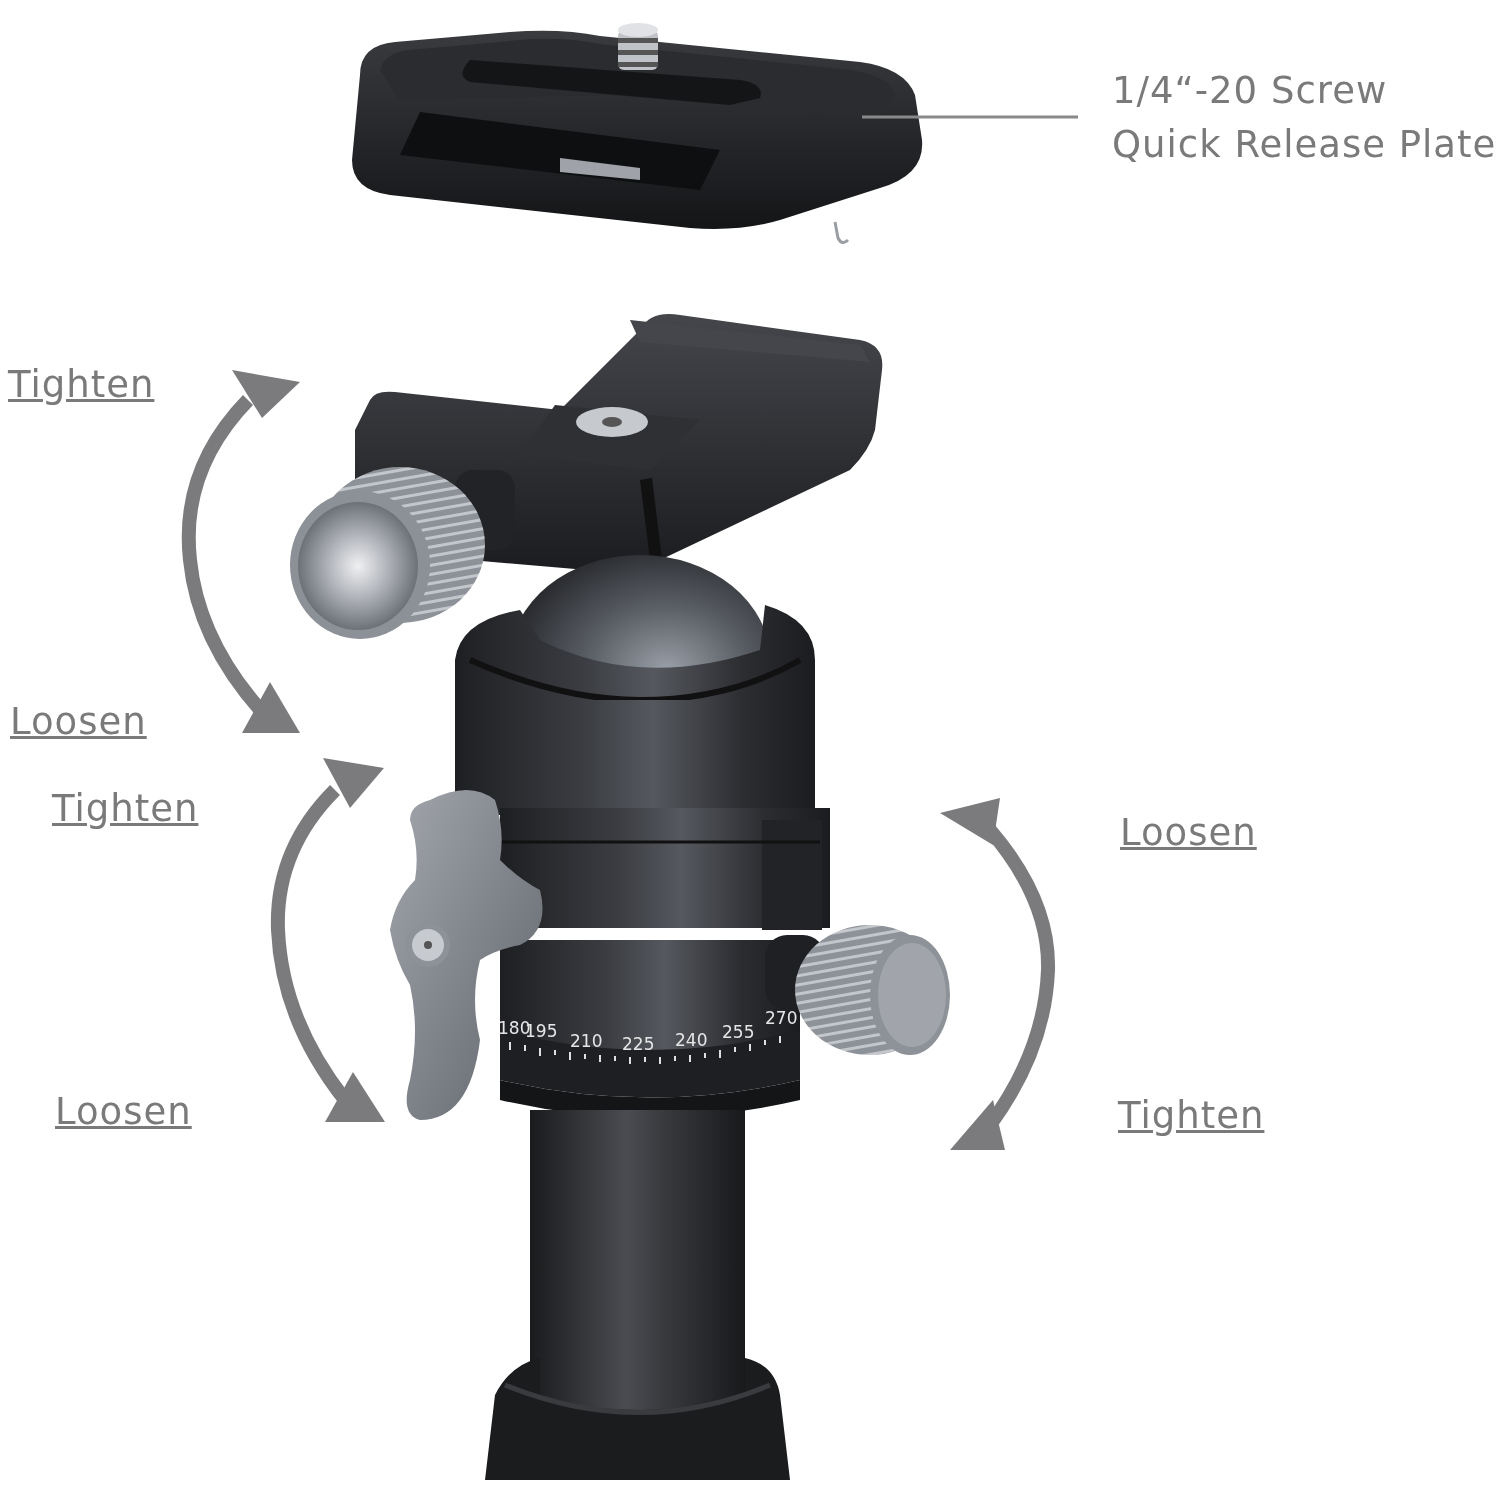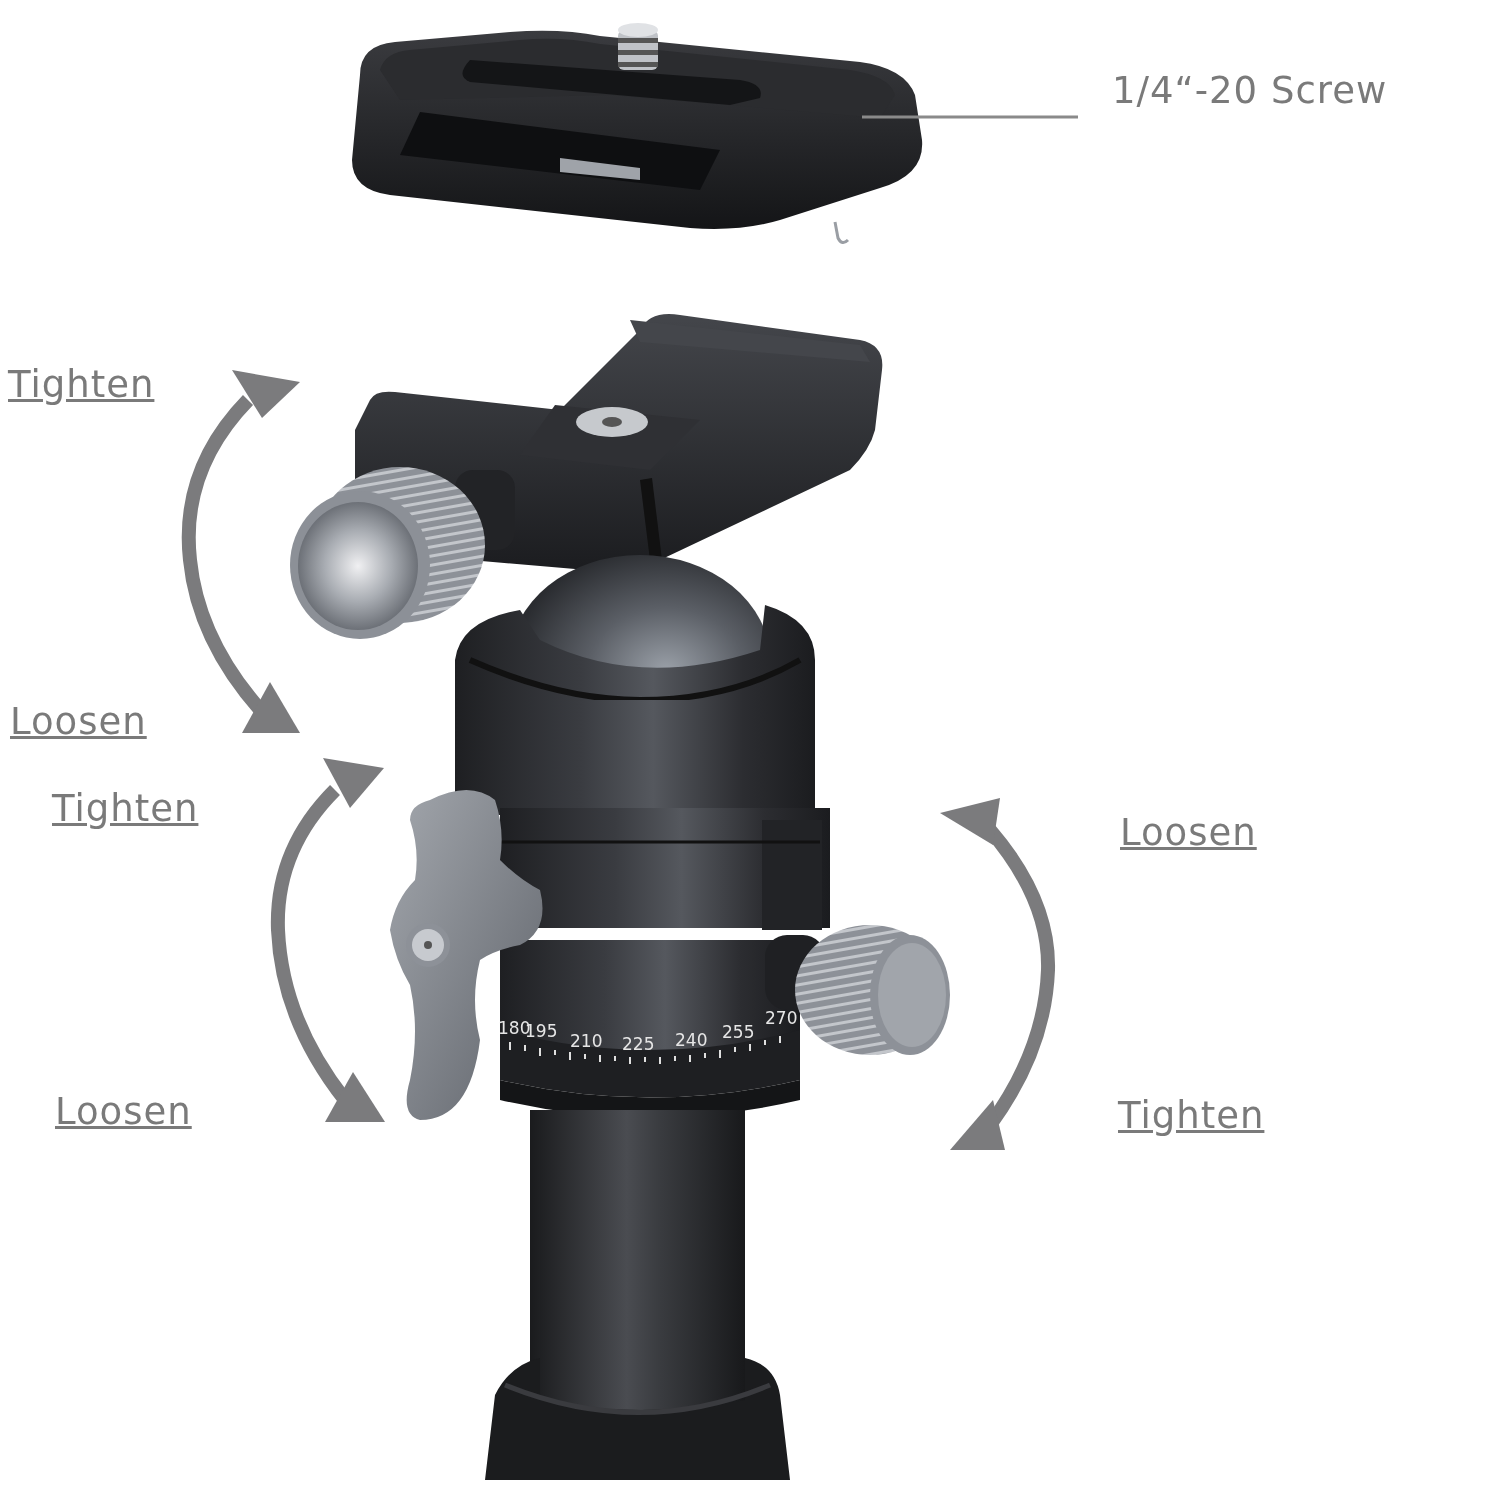--- a/index.html
+++ b/index.html
@@ -189,20 +189,21 @@
       <polygon points="300,733 242,733 270,682"></polygon>
       <polygon points="384,768 323,758 350,808"></polygon>
       <polygon points="385,1122 325,1122 353,1072"></polygon>
       <polygon points="940,813 1000,798 993,845"></polygon>
       <polygon points="950,1150 1005,1150 993,1100"></polygon>
     </g>
   </svg>
 
   <div class="callout" style="left:1112px; top:64px;">
     <div>1/4“-20 Screw</div>
+    <div>Quick Release Plate</div>
   </div>
 
   <div class="label" style="left:8px; top:366px;">Tighten</div>
   <div class="label" style="left:10px; top:703px;">Loosen</div>
   <div class="label" style="left:52px; top:790px;">Tighten</div>
   <div class="label" style="left:55px; top:1093px;">Loosen</div>
   <div class="label" style="left:1120px; top:814px;">Loosen</div>
   <div class="label" style="left:1118px; top:1097px;">Tighten</div>
 
 </div>

